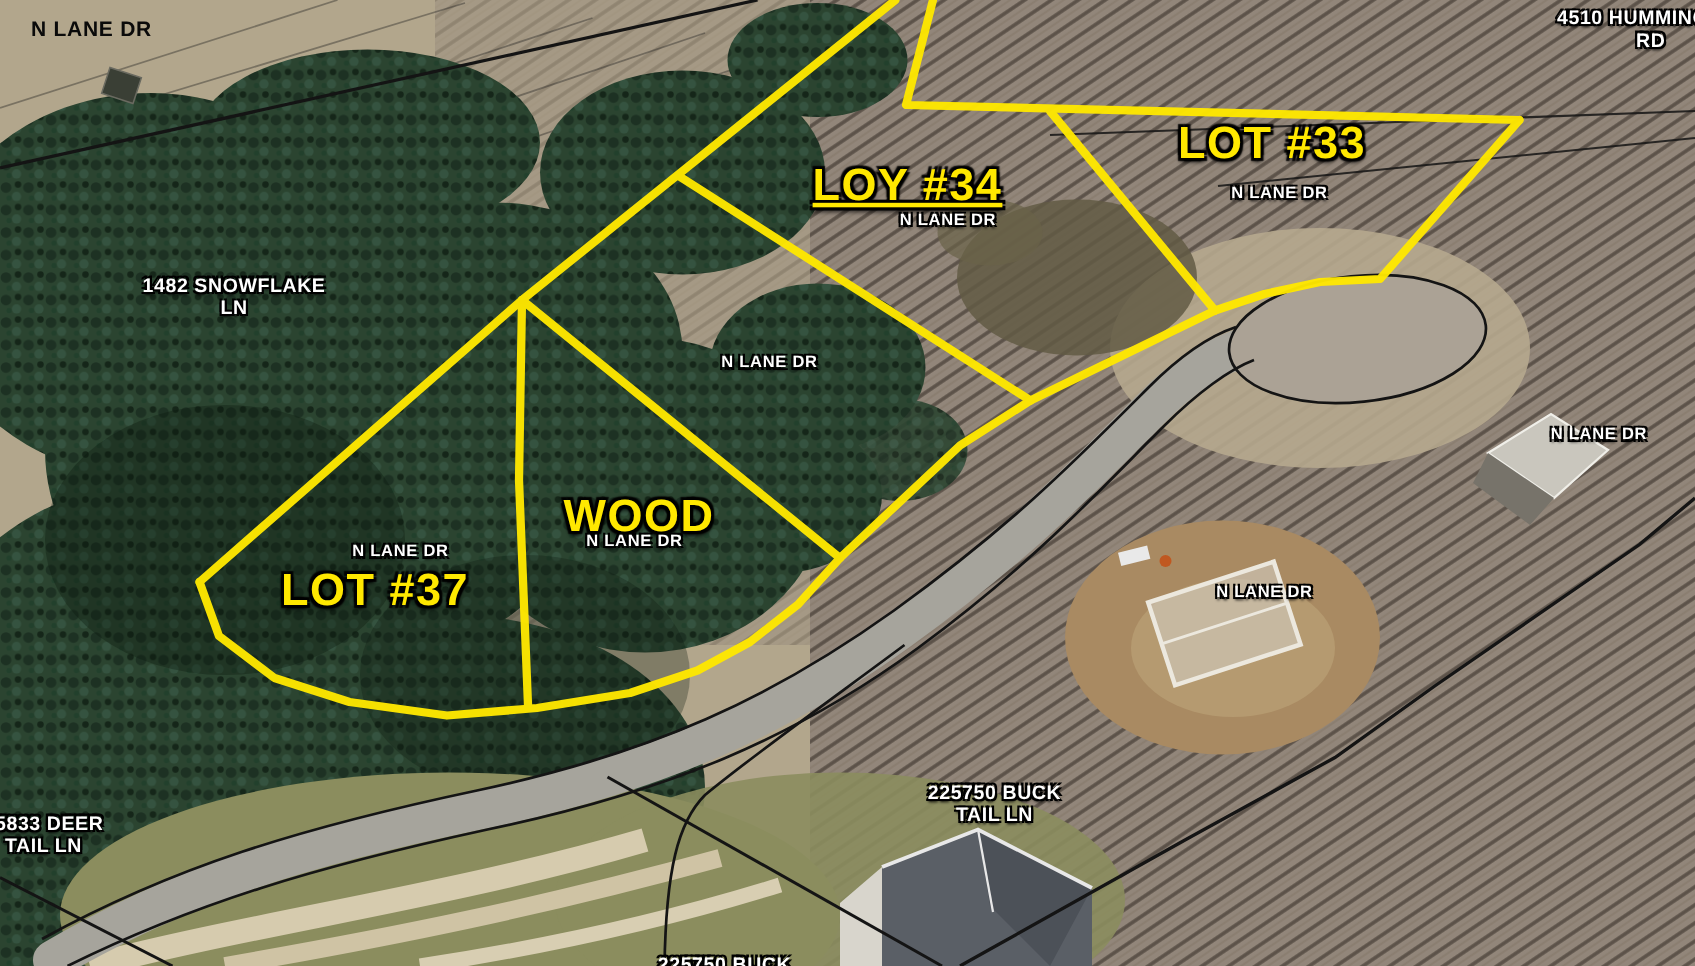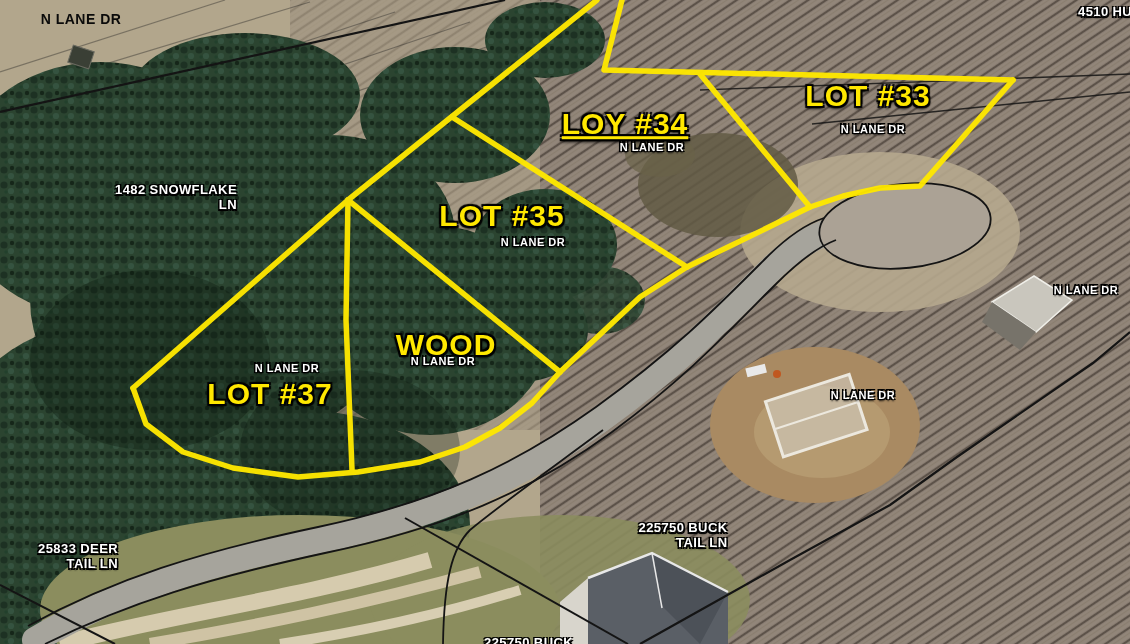--- a/index.html
+++ b/index.html
@@ -4,21 +4,21 @@
 <style>
   html,body{margin:0;padding:0;background:#222;}
   #canvas{
     position:relative;
     width:1130px;height:644px;
     overflow:hidden;
     background:#b2a68c;
     font-family:"Liberation Sans", sans-serif;
   }
   #photo-svg{position:absolute;left:0;top:0;width:1130px;height:644px;display:block;}
-  .label{position:absolute;white-space:nowrap;transform:translate(-50%,-50%);text-align:right;line-height:1.12;padding-left:40px;}
+  .label{position:absolute;white-space:nowrap;transform:translate(-50%,-50%);text-align:center;line-height:1.12;}
   .lot-label{
     color:#FFE800;
     font-size:30px;font-weight:800;letter-spacing:1px;
     text-shadow:-2px -2px 1px #000, 2px -2px 1px #000, -2px 2px 1px #000, 2px 2px 1px #000, 0 3px 3px rgba(0,0,0,.8);
   }
   .street-label{
     color:#FFFFFF;
     font-size:11px;font-weight:700;letter-spacing:.5px;
     text-shadow:-1.5px -1.5px 0 #000, 1.5px -1.5px 0 #000, -1.5px 1.5px 0 #000, 1.5px 1.5px 0 #000, 0 2px 2px #000;
   }
@@ -170,21 +170,20 @@
     <div>4510 HUMMINGBIRD</div>
     <div>RD</div>
   </div>
 
   <div class="label lot-label" style="left:605px;top:124px;text-decoration:underline;">LOY #34</div>
   <div class="label street-label" style="left:632px;top:147px;">N LANE DR</div>
 
   <div class="label lot-label" style="left:848px;top:96px;">LOT #33</div>
   <div class="label street-label" style="left:853px;top:129px;">N LANE DR</div>
 
-  <div class="label lot-label" style="left:482px;top:216px;">LOT #35</div>
   <div class="label street-label" style="left:513px;top:242px;">N LANE DR</div>
 
   <div class="label lot-label" style="left:426px;top:345px;">WOOD</div>
   <div class="label street-label" style="left:423px;top:361px;">N LANE DR</div>
 
   <div class="label street-label" style="left:267px;top:368px;">N LANE DR</div>
   <div class="label lot-label" style="left:250px;top:394px;">LOT #37</div>
 
   <div class="label addr-label no-center" style="left:-20px;top:542px;width:98px;">
     <div>25833 DEER</div>

